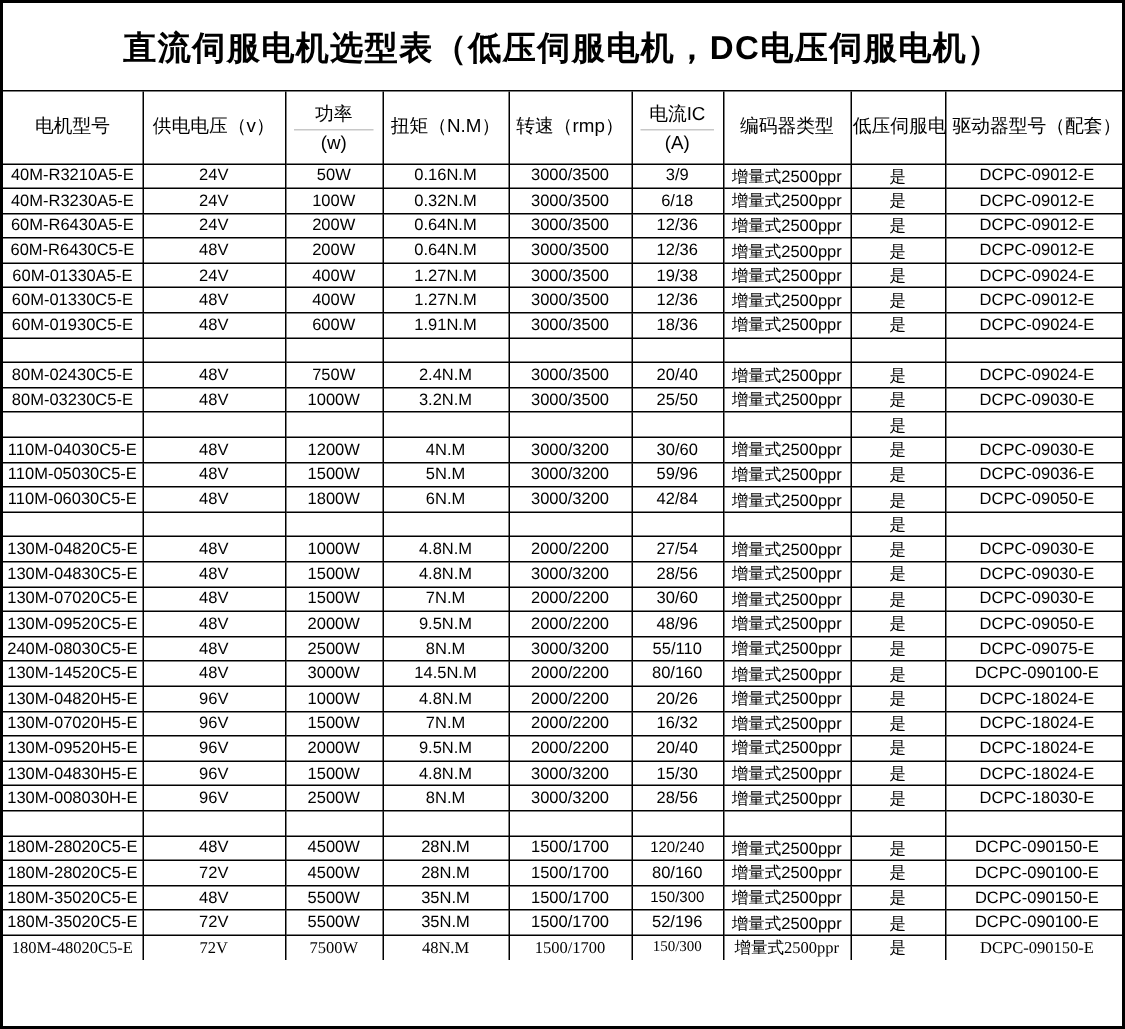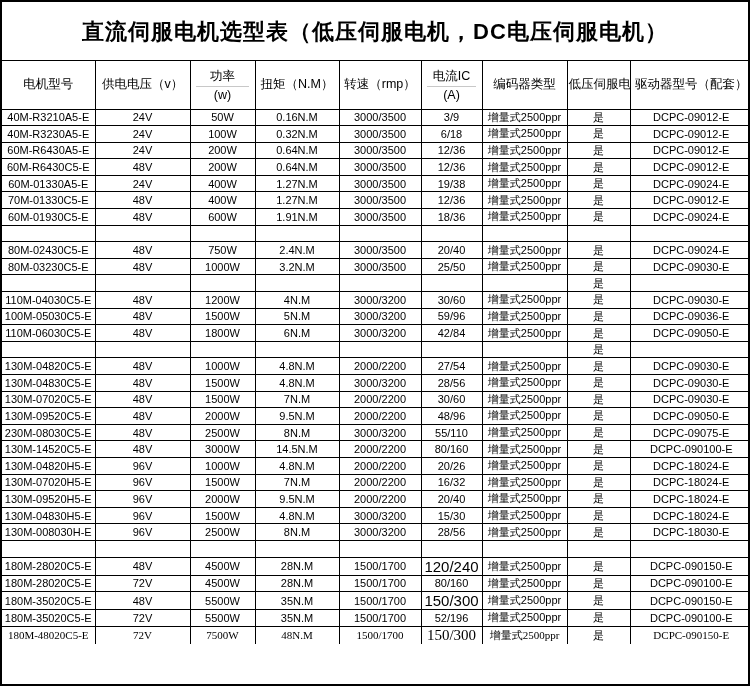--- a/index.html
+++ b/index.html
@@ -29,21 +29,21 @@
   th {
     height:48px; font-size:12.5px; font-weight:normal; padding:0 1px;
   }
   th .sub {
     display:block; margin:1px auto 0; padding-top:1px; width:86%;
     border-top:1px solid #c8c8c8;
   }
   td {
     height:16.6px; font-size:11px; padding:0 1px;
   }
-  td.small { font-size:15px; }
+  td.small { font-size:10px; }
   tr:first-child th { border-top:none; }
   th:first-child, td:first-child { border-left:none;text-align:center; }
   th:last-child, td:last-child { border-right:none; }
   tbody tr:last-child td { border-bottom:none;font-family:Liberation Serif, serif; }
 </style>
 </head>
 <body>
 
 <div class="sheet">
   <div class="title">直流伺服电机选型表（低压伺服电机，DC电压伺服电机）</div>
@@ -122,21 +122,21 @@
           <td>24V</td>
           <td>400W</td>
           <td>1.27N.M</td>
           <td>3000/3500</td>
           <td>19/38</td>
           <td>增量式2500ppr</td>
           <td>是</td>
           <td>DCPC-09024-E</td>
         </tr>
         <tr>
-          <td>70M-01330C5-E</td>
+          <td>60M-01330C5-E</td>
           <td>48V</td>
           <td>400W</td>
           <td>1.27N.M</td>
           <td>3000/3500</td>
           <td>12/36</td>
           <td>增量式2500ppr</td>
           <td>是</td>
           <td>DCPC-09012-E</td>
         </tr>
         <tr>
@@ -199,21 +199,21 @@
           <td>48V</td>
           <td>1200W</td>
           <td>4N.M</td>
           <td>3000/3200</td>
           <td>30/60</td>
           <td>增量式2500ppr</td>
           <td>是</td>
           <td>DCPC-09030-E</td>
         </tr>
         <tr>
-          <td>100M-05030C5-E</td>
+          <td>110M-05030C5-E</td>
           <td>48V</td>
           <td>1500W</td>
           <td>5N.M</td>
           <td>3000/3200</td>
           <td>59/96</td>
           <td>增量式2500ppr</td>
           <td>是</td>
           <td>DCPC-09036-E</td>
         </tr>
         <tr>
@@ -276,21 +276,21 @@
           <td>48V</td>
           <td>2000W</td>
           <td>9.5N.M</td>
           <td>2000/2200</td>
           <td>48/96</td>
           <td>增量式2500ppr</td>
           <td>是</td>
           <td>DCPC-09050-E</td>
         </tr>
         <tr>
-          <td>230M-08030C5-E</td>
+          <td>240M-08030C5-E</td>
           <td>48V</td>
           <td>2500W</td>
           <td>8N.M</td>
           <td>3000/3200</td>
           <td>55/110</td>
           <td>增量式2500ppr</td>
           <td>是</td>
           <td>DCPC-09075-E</td>
         </tr>
         <tr>

